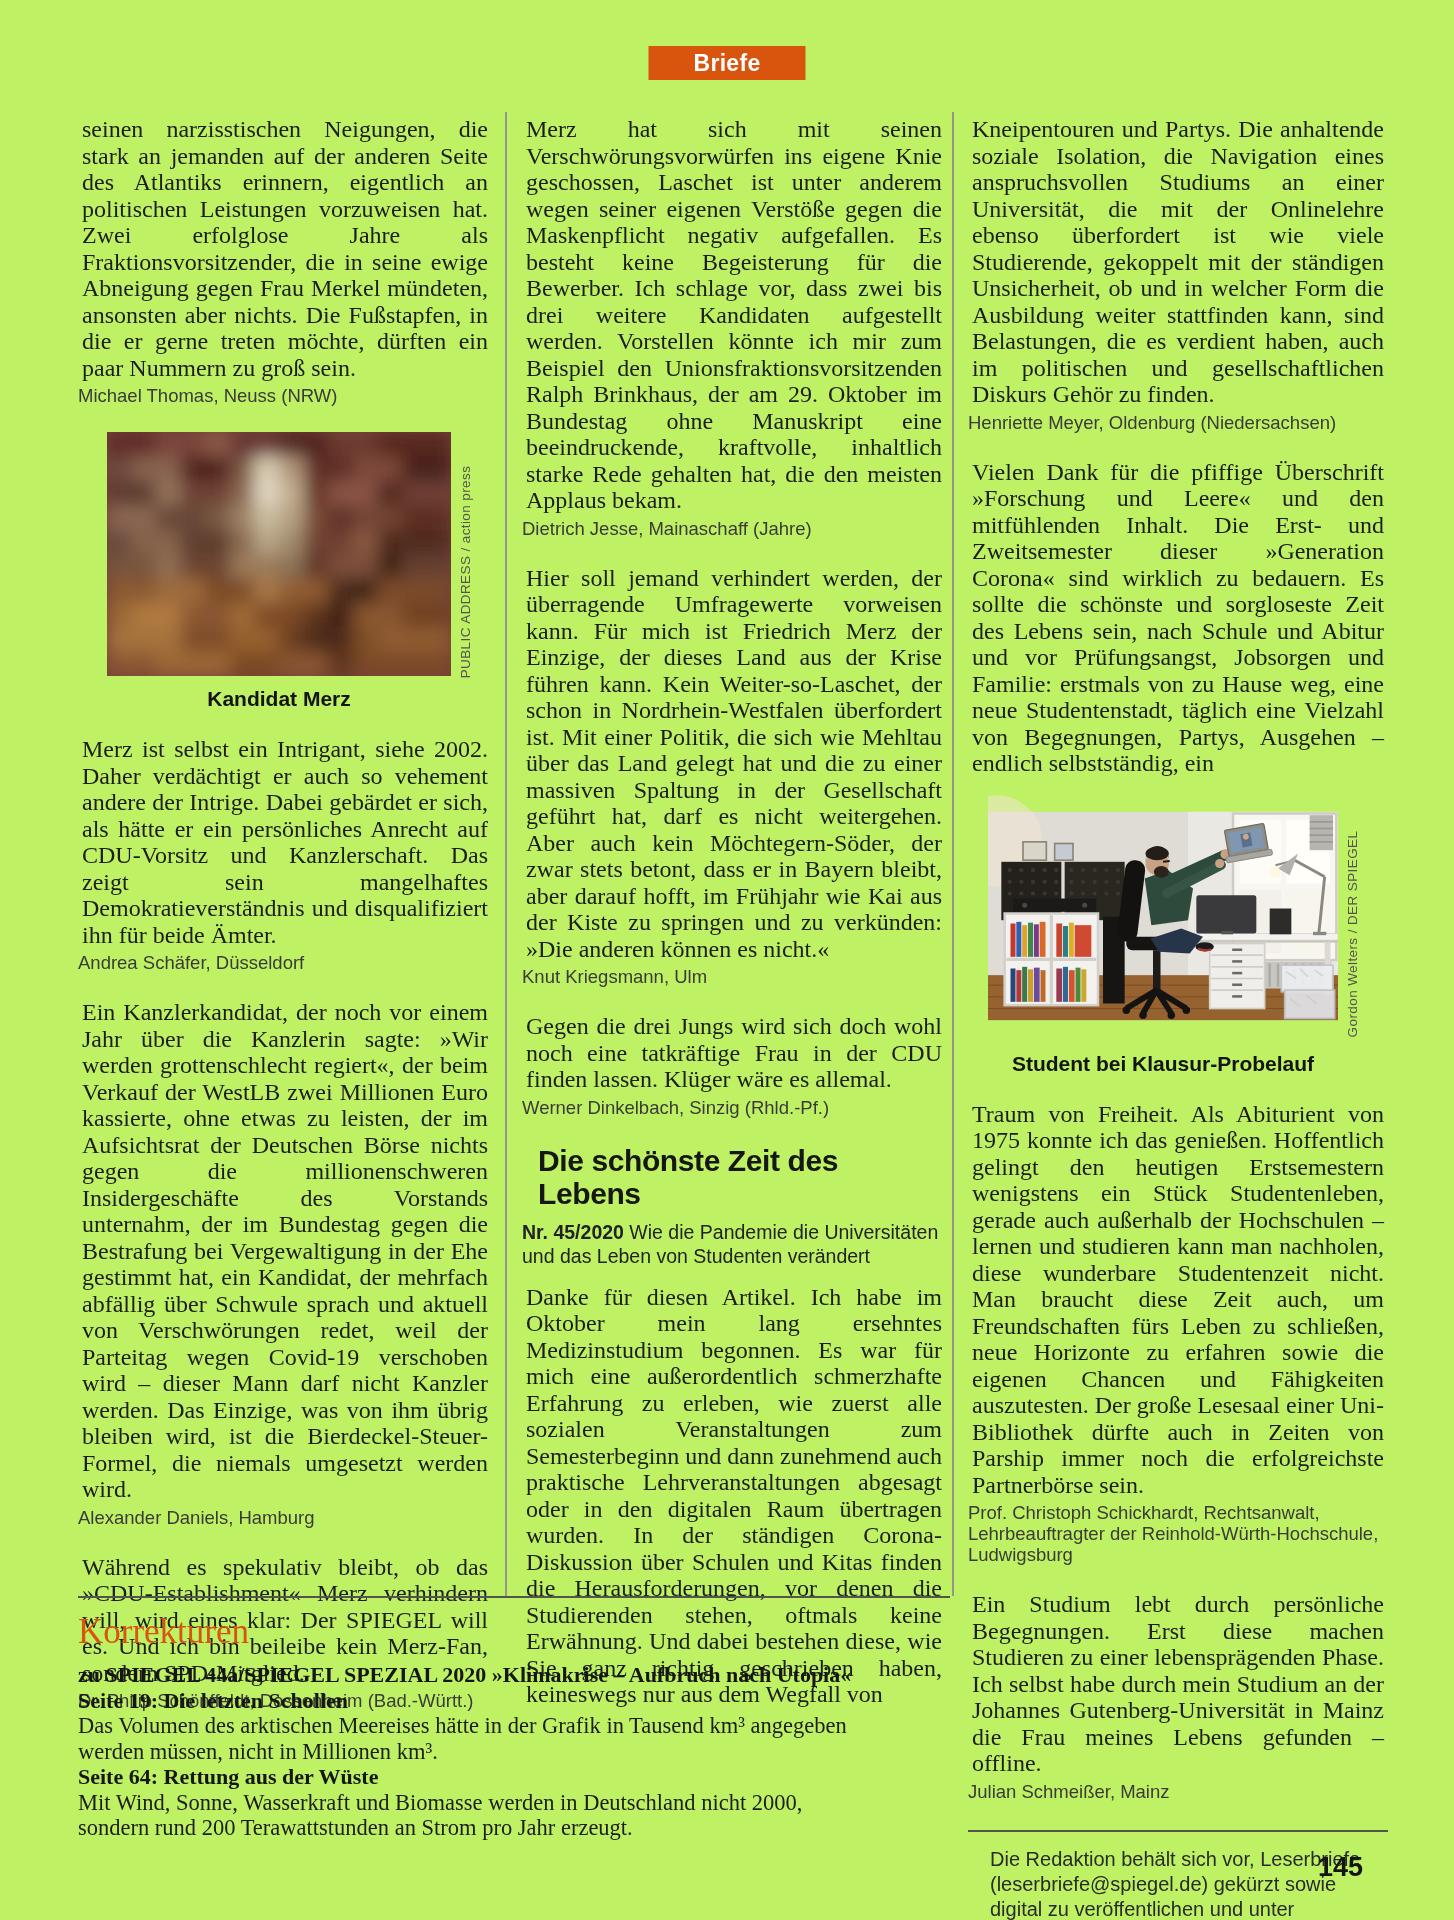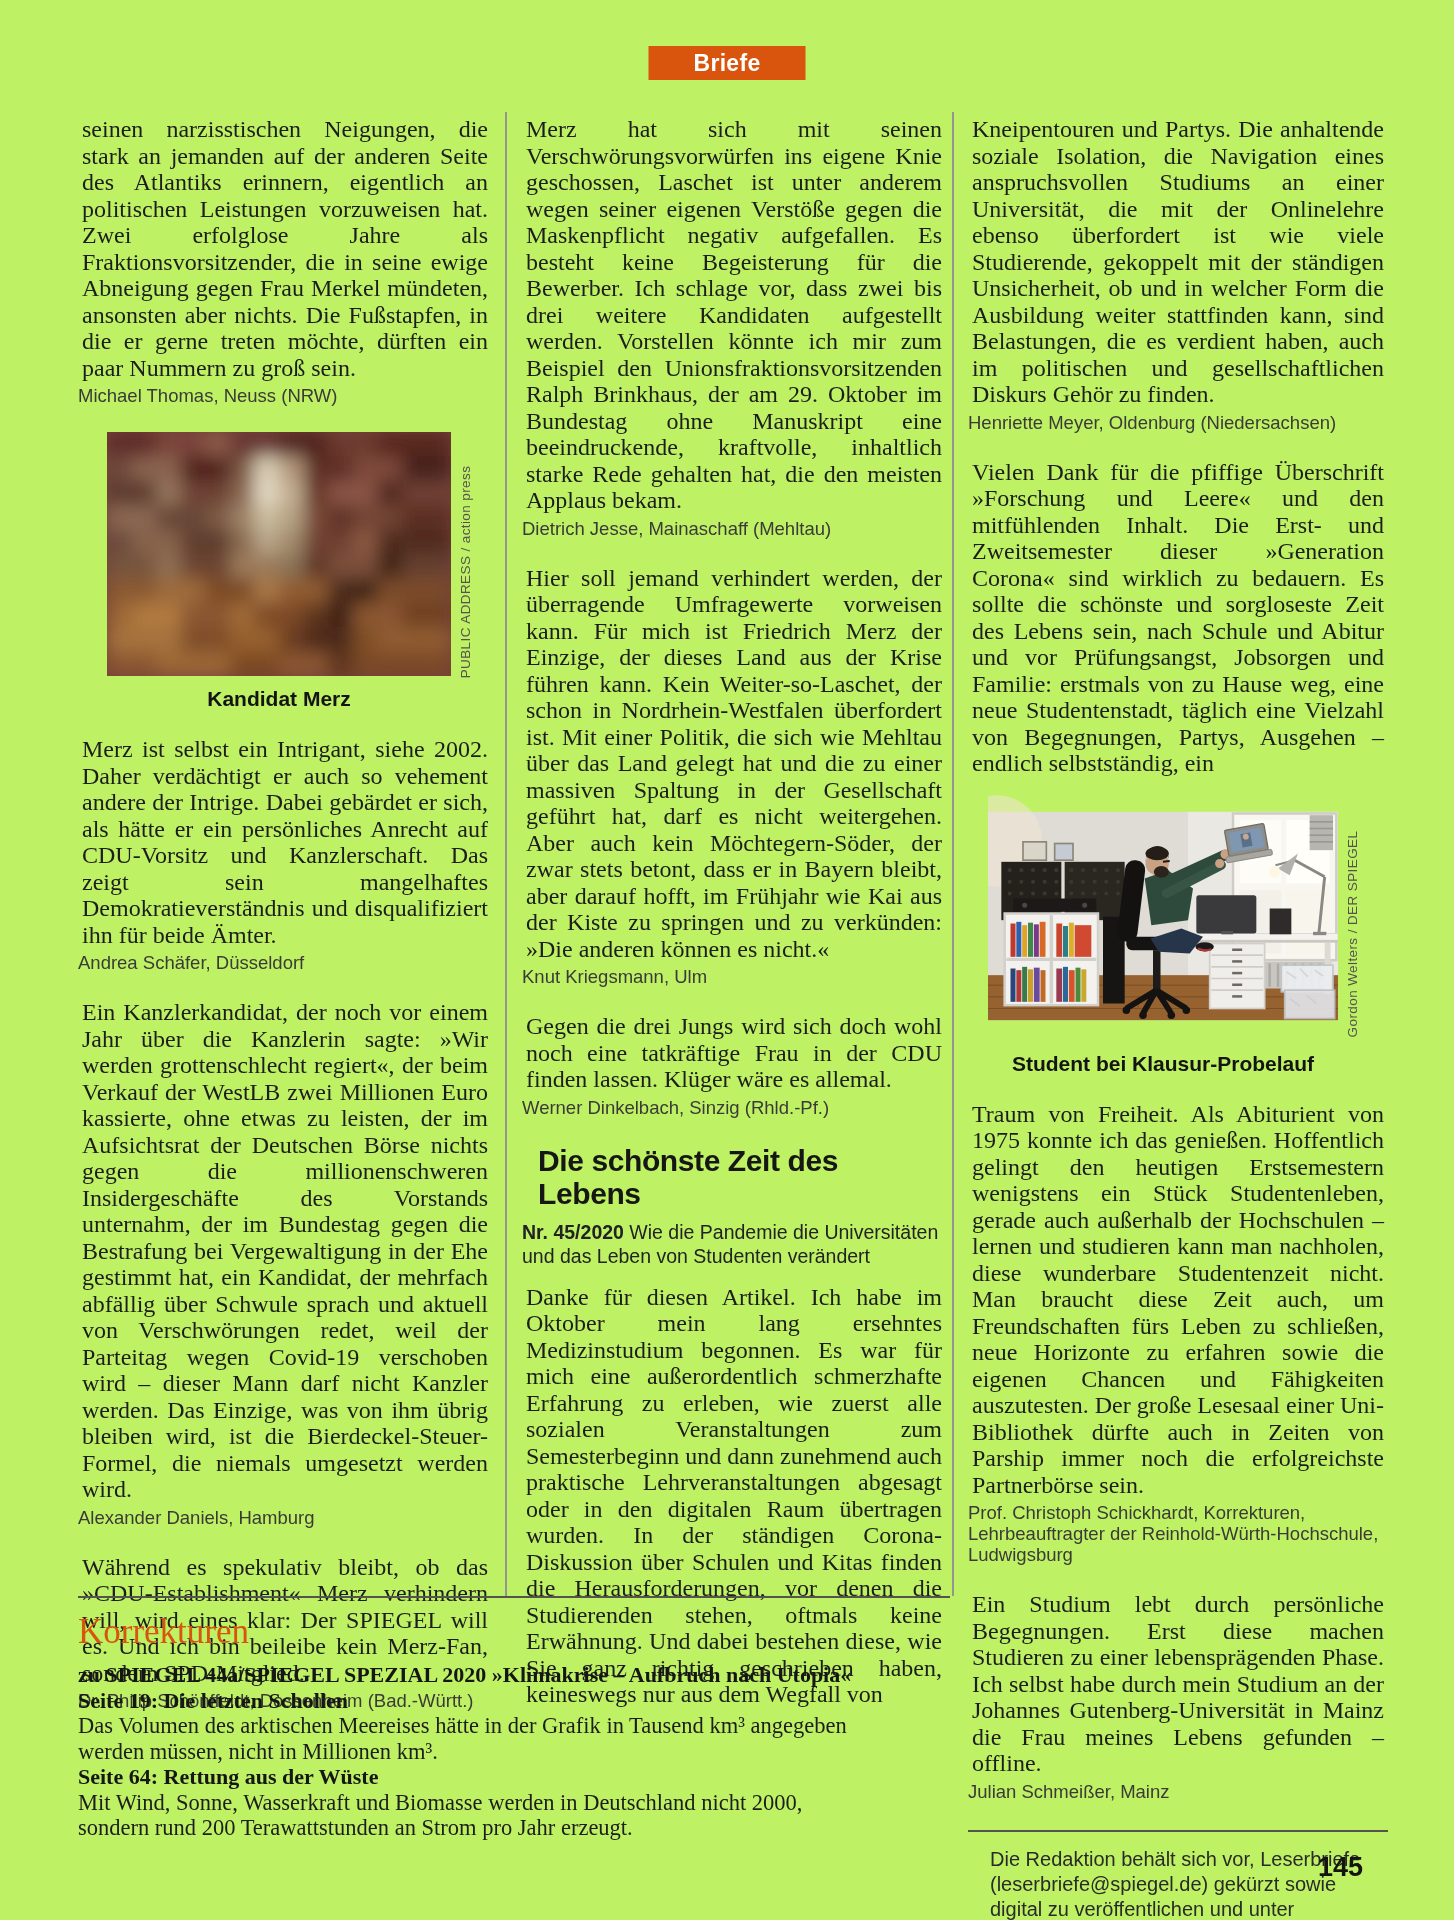--- a/index.html
+++ b/index.html
@@ -181,21 +181,21 @@
     </div>
     <div class="letter">
       <p class="lt">Während es spekulativ bleibt, ob das »CDU-Establishment« Merz verhindern will, wird eines klar: Der SPIEGEL will es. Und ich bin beileibe kein Merz-Fan, sondern SPD-Mitglied.</p>
       <p class="sig">Dr. Philip Schönffeldt, Dossenheim (Bad.-Württ.)</p>
     </div>
   </div>
 
   <div class="col col-mid">
     <div class="letter">
       <p class="lt">Merz hat sich mit seinen Verschwörungsvorwürfen ins eigene Knie geschossen, Laschet ist unter anderem wegen seiner eigenen Verstöße gegen die Maskenpflicht negativ aufgefallen. Es besteht keine Begeisterung für die Bewerber. Ich schlage vor, dass zwei bis drei weitere Kandidaten aufgestellt werden. Vorstellen könnte ich mir zum Beispiel den Unionsfraktionsvorsitzenden Ralph Brinkhaus, der am 29. Oktober im Bundestag ohne Manuskript eine beeindruckende, kraftvolle, inhaltlich starke Rede gehalten hat, die den meisten Applaus bekam.</p>
-      <p class="sig">Dietrich Jesse, Mainaschaff (Mehltau)</p>
+      <p class="sig">Dietrich Jesse, Mainaschaff (Jahre)</p>
     </div>
     <div class="letter">
       <p class="lt">Hier soll jemand verhindert werden, der überragende Umfragewerte vorweisen kann. Für mich ist Friedrich Merz der Einzige, der dieses Land aus der Krise führen kann. Kein Weiter-so-Laschet, der schon in Nordrhein-Westfalen überfordert ist. Mit einer Politik, die sich wie Mehltau über das Land gelegt hat und die zu einer massiven Spaltung in der Gesellschaft geführt hat, darf es nicht weitergehen. Aber auch kein Möchtegern-Söder, der zwar stets betont, dass er in Bayern bleibt, aber darauf hofft, im Frühjahr wie Kai aus der Kiste zu springen und zu verkünden: »Die anderen können es nicht.«</p>
       <p class="sig">Knut Kriegsmann, Ulm</p>
     </div>
     <div class="letter">
       <p class="lt">Gegen die drei Jungs wird sich doch wohl noch eine tatkräftige Frau in der CDU finden lassen. Klüger wäre es allemal.</p>
       <p class="sig">Werner Dinkelbach, Sinzig (Rhld.-Pf.)</p>
     </div>
 
@@ -401,21 +401,21 @@
           <circle cx="312" cy="30" r="3.5" fill="#caa88a"></circle>
           <rect x="284" y="50" width="56" height="7" rx="2" fill="#a8a6a0" stroke="#85837e" stroke-width="1"></rect>
         </g>
       </svg>
       <div class="credit">Gordon Welters / DER SPIEGEL</div>
       <div class="caption">Student bei Klausur-Probelauf</div>
     </div>
 
     <div class="letter">
       <p class="lt">Traum von Freiheit. Als Abiturient von 1975 konnte ich das genießen. Hoffentlich gelingt den heutigen Erstsemestern wenigstens ein Stück Studentenleben, gerade auch außerhalb der Hochschulen – lernen und studieren kann man nachholen, diese wunderbare Studentenzeit nicht. Man braucht diese Zeit auch, um Freundschaften fürs Leben zu schließen, neue Horizonte zu erfahren sowie die eigenen Chancen und Fähigkeiten auszutesten. Der große Lesesaal einer Uni-Bibliothek dürfte auch in Zeiten von Parship immer noch die erfolgreichste Partnerbörse sein.</p>
-      <p class="sig">Prof. Christoph Schickhardt, Korrekturen, Lehrbeauftragter der Reinhold-Würth-Hochschule, Ludwigsburg</p>
+      <p class="sig">Prof. Christoph Schickhardt, Rechtsanwalt, Lehrbeauftragter der Reinhold-Würth-Hochschule, Ludwigsburg</p>
     </div>
     <div class="letter" style="margin-bottom:0;">
       <p class="lt">Ein Studium lebt durch persönliche Begegnungen. Erst diese machen Studieren zu einer lebensprägenden Phase. Ich selbst habe durch mein Studium an der Johannes Gutenberg-Universität in Mainz die Frau meines Lebens gefunden – offline.</p>
       <p class="sig">Julian Schmeißer, Mainz</p>
     </div>
 
     <div class="notice">
       <span>Die Redaktion behält sich vor, Leserbriefe </span><b>(leserbriefe@spiegel.de)</b><span> gekürzt sowie digital zu veröffentlichen und unter </span><b>www.spiegel.de</b><span> zu archivieren.</span>
     </div>
   </div>

